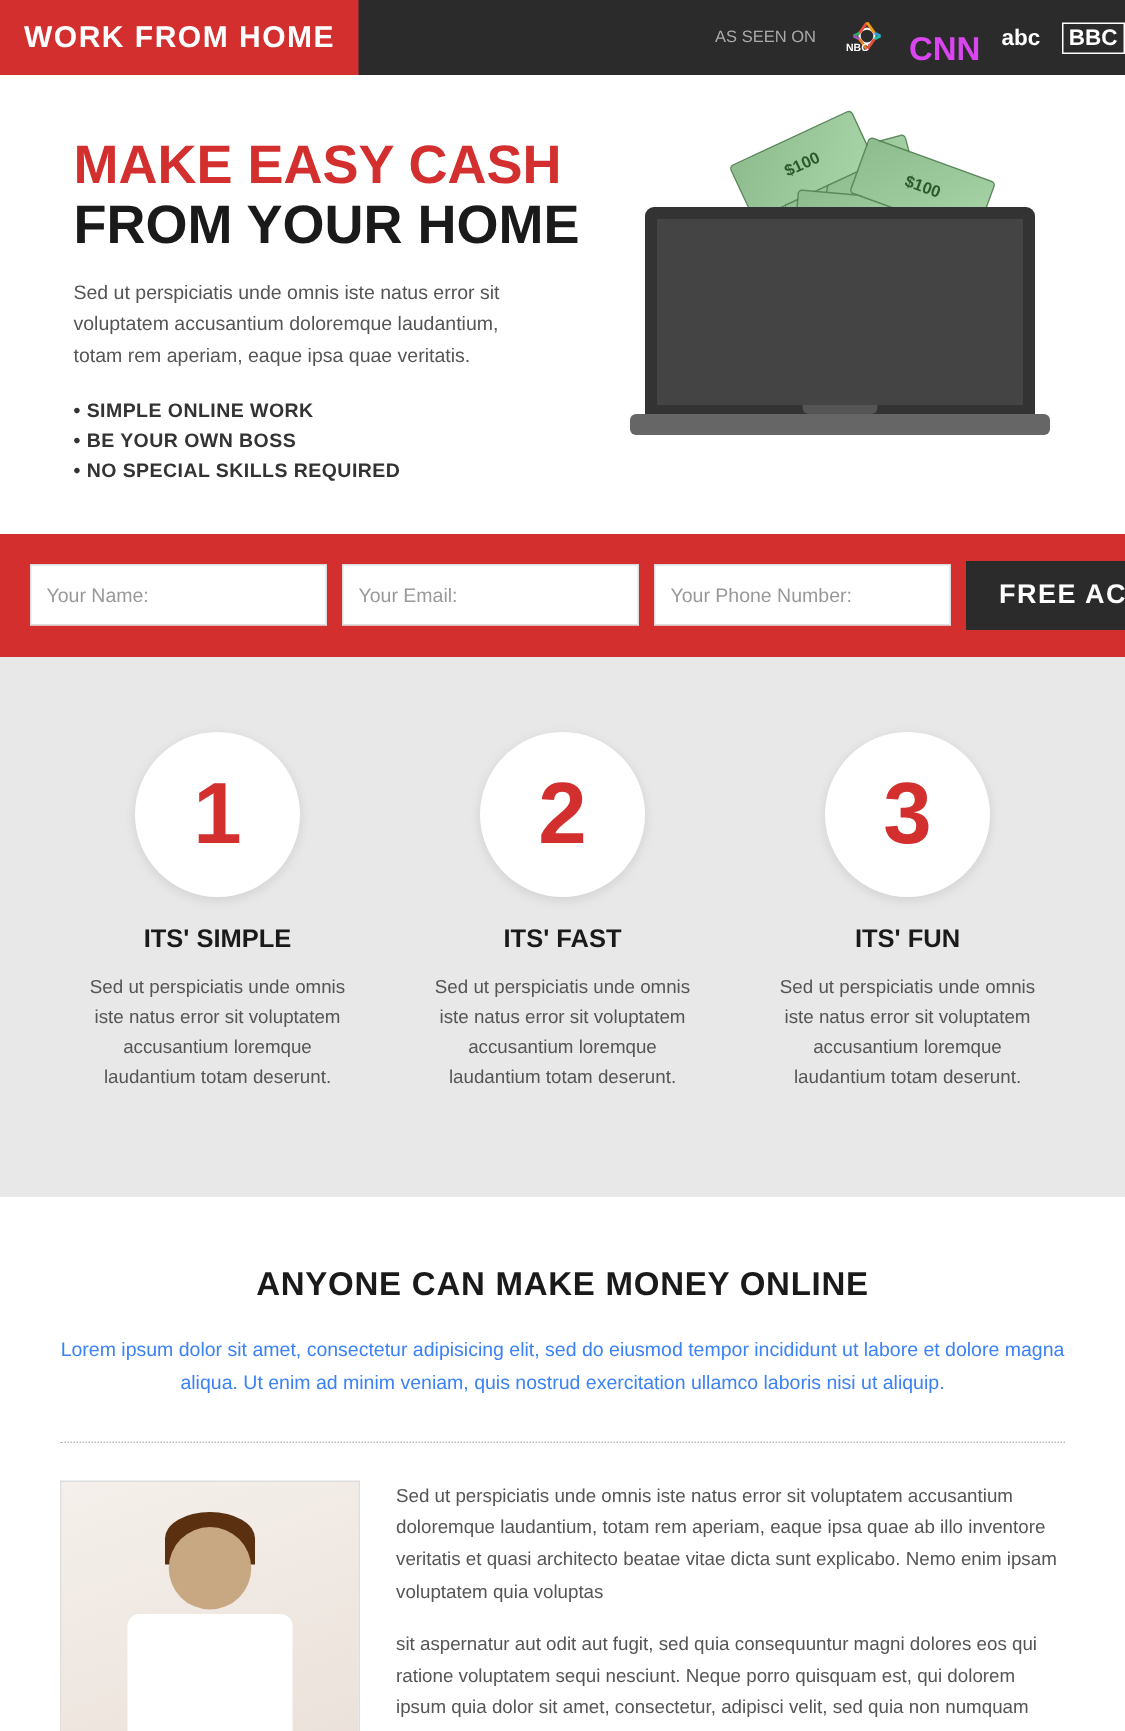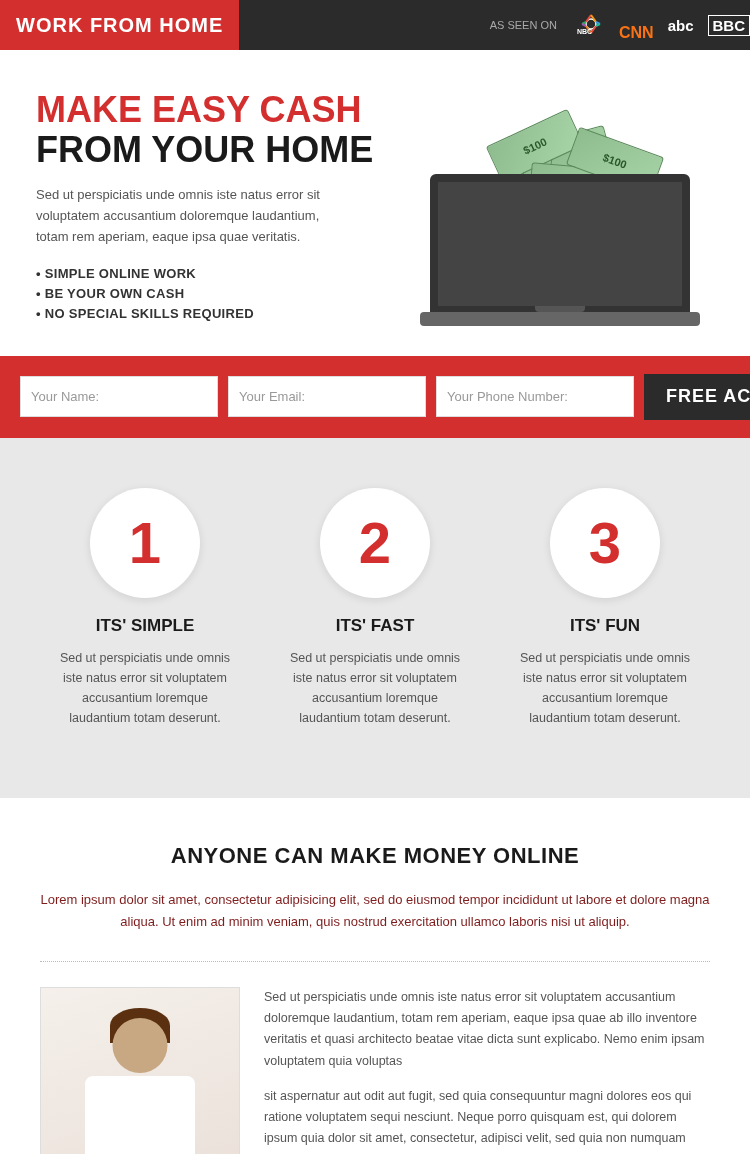--- a/index.html
+++ b/index.html
@@ -6,21 +6,21 @@
     body { font-family: Arial, sans-serif; background: #fff; width: 750px; }
 
     
     .header { background: #2b2b2b; display: flex; align-items: center; height: 50px; }
     .header-logo { background: #d32f2f; color: #fff; font-weight: 900; font-size: 20px; padding: 0 16px; height: 100%; display: flex; align-items: center; letter-spacing: 1px; }
     .header-as-seen { margin-left: auto; display: flex; align-items: center; gap: 14px; }
     .as-seen-label { color: #aaa; font-size: 11px; text-transform: uppercase; margin-right: 6px; }
     .network-logo { color: #fff; font-weight: 900; font-size: 14px; letter-spacing: 0; }
 
     
-    .hero { background: #fff; display: flex; align-items: flex-end; padding: 40px 40px 30px 36px; gap: 20px; }
+    .hero { background: #fff; display: flex; align-items: flex-start; padding: 40px 40px 30px 49px; gap: 20px; }
     .hero-text { flex: 1; }
     .hero-title-red { color: #d32f2f; font-size: 36px; font-weight: 900; line-height: 1.1; text-transform: uppercase; }
     .hero-title-black { color: #1a1a1a; font-size: 36px; font-weight: 900; line-height: 1.1; text-transform: uppercase; margin-bottom: 16px; }
     .hero-desc { color: #555; font-size: 13px; line-height: 1.6; margin-bottom: 18px; max-width: 310px; }
     .hero-bullets { list-style: none; }
     .hero-bullets li { color: #333; font-size: 13px; font-weight: 700; margin-bottom: 5px; letter-spacing: 0.3px; }
     .hero-bullets li::before { content: '• '; }
     .hero-image { flex: 0 0 300px; display: flex; align-items: center; justify-content: center; }
     .laptop-money { position: relative; width: 280px; height: 200px; }
     .laptop-screen { position: absolute; bottom: 12px; left: 30px; width: 220px; height: 130px; background: #555; border-radius: 4px 4px 0 0; border: 6px solid #444; display: flex; align-items: center; justify-content: center; }
@@ -45,21 +45,21 @@
     .steps-row { display: flex; justify-content: space-around; margin-bottom: 30px; }
     .step { flex: 1; display: flex; flex-direction: column; align-items: center; text-align: center; padding: 0 20px; }
     .step-circle { width: 110px; height: 110px; border-radius: 50%; background: #fff; display: flex; align-items: center; justify-content: center; margin-bottom: 18px; box-shadow: 0 2px 8px rgba(0,0,0,0.1); }
     .step-number { font-size: 58px; font-weight: 900; color: #d32f2f; line-height: 1; }
     .step-title { font-size: 17px; font-weight: 900; color: #1a1a1a; margin-bottom: 12px; text-transform: uppercase; }
     .step-desc { font-size: 12.5px; color: #555; line-height: 1.6; }
 
     
     .anyone-section { background: #fff; padding: 45px 40px; }
     .anyone-heading { text-align: center; font-size: 22px; font-weight: 900; color: #1a1a1a; text-transform: uppercase; margin-bottom: 20px; letter-spacing: 0.5px; }
-    .anyone-intro { text-align: center; color: #7f1d1d; font-size: 13px; line-height: 1.7; margin-bottom: 28px; }
+    .anyone-intro { text-align: center; color: #3b82f6; font-size: 13px; line-height: 1.7; margin-bottom: 28px; }
     .anyone-divider { border: none; border-top: 1px dotted #bbb; margin-bottom: 25px; }
     .anyone-content { display: flex; gap: 24px; }
     .anyone-image-box { flex: 0 0 200px; }
     .person-img { width: 200px; height: 240px; background: linear-gradient(160deg, #f5f0eb 0%, #e8ddd5 100%); border: 1px solid #ddd; display: flex; align-items: flex-end; justify-content: center; overflow: hidden; position: relative; }
     
     .person-head { position: absolute; top: 30px; left: 50%; transform: translateX(-50%); width: 55px; height: 55px; background: #c8a882; border-radius: 50%; }
     .person-body { position: absolute; bottom: 0; left: 50%; transform: translateX(-50%); width: 110px; height: 150px; background: #fff; border-radius: 8px 8px 0 0; }
     .person-hair { position: absolute; top: 20px; left: 50%; transform: translateX(-50%); width: 60px; height: 35px; background: #5a3010; border-radius: 50% 50% 0 0; }
     .anyone-text { flex: 1; }
     .anyone-para { color: #555; font-size: 12.5px; line-height: 1.7; margin-bottom: 14px; }
@@ -79,34 +79,34 @@
         <line x1="14" y1="2" x2="19" y2="9" stroke="#f39c12" stroke-width="2"></line>
         <line x1="5" y1="11" x2="9" y2="9" stroke="#27ae60" stroke-width="2"></line>
         <line x1="23" y1="11" x2="19" y2="9" stroke="#3498db" stroke-width="2"></line>
         <line x1="5" y1="11" x2="9" y2="13" stroke="#9b59b6" stroke-width="2"></line>
         <line x1="23" y1="11" x2="19" y2="13" stroke="#1abc9c" stroke-width="2"></line>
         <line x1="14" y1="20" x2="9" y2="13" stroke="#e67e22" stroke-width="2"></line>
         <line x1="14" y1="20" x2="19" y2="13" stroke="#e74c3c" stroke-width="2"></line>
         <text x="0" y="21" fill="#fff" font-size="7" font-weight="900">NBC</text>
       </svg>
     </span>
-    <span class="network-logo" style="color:#f97316;font-size:16px;font-weight:900;margin-top:16px;">CNN</span>
+    <span class="network-logo" style="color:#d946ef;font-size:22px;font-weight:900;margin-top:16px;">CNN</span>
     <span class="network-logo" style="font-size:15px;font-weight:900;">abc</span>
     <span class="network-logo" style="font-size:15px;font-weight:900;border:1px solid #fff;padding:1px 4px;">BBC</span>
   </div>
 </header>
 
 <section class="hero">
   <div class="hero-text">
     <div class="hero-title-red">MAKE EASY CASH</div>
     <div class="hero-title-black">FROM YOUR HOME</div>
     <p class="hero-desc">Sed ut perspiciatis unde omnis iste natus error sit voluptatem accusantium doloremque laudantium, totam rem aperiam, eaque ipsa quae veritatis.</p>
     <ul class="hero-bullets">
       <li>SIMPLE ONLINE WORK</li>
-      <li>BE YOUR OWN CASH</li>
+      <li>BE YOUR OWN BOSS</li>
       <li>NO SPECIAL SKILLS REQUIRED</li>
     </ul>
   </div>
   <div class="hero-image">
     <div class="laptop-money">
 
       <div class="money-container">
         <div class="bill bill1">$100</div>
         <div class="bill bill2">$100</div>
         <div class="bill bill3">$100</div>

